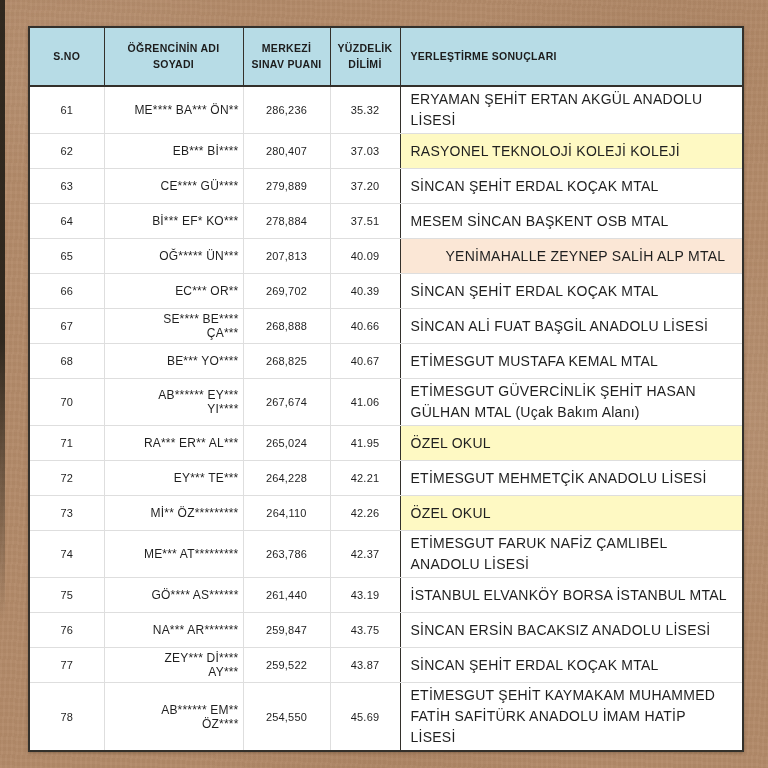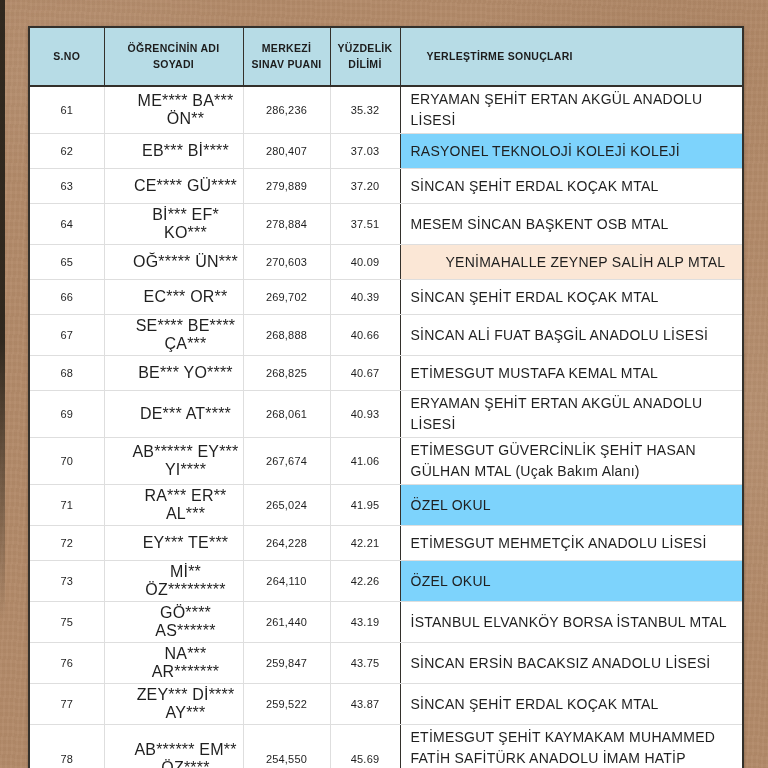--- a/index.html
+++ b/index.html
@@ -27,36 +27,36 @@
   table{width:100%;border-collapse:collapse;table-layout:fixed;}
   col.c-no{width:74px;} col.c-name{width:139px;} col.c-score{width:87px;}
   col.c-pct{width:70px;} col.c-res{width:auto;}
   th{
     background:#b7dce6;color:#1c1c1c;
     border:1.5px solid #33302b;border-top:none;border-bottom:2px solid #33302b;
     font-size:10.5px;font-weight:bold;letter-spacing:0.3px;
     height:53px;padding:2px 6px;text-align:center;line-height:1.45;
   }
   th:first-child{border-left:none;}
-  th:last-child{border-right:none;text-align:left;padding-left:26px;}
+  th:last-child{border-right:none;text-align:left;padding-left:10px;}
   td{
     color:#1f1f1f;background:#fff;
     border-right:1px solid #dedede;border-bottom:1px solid #dedede;
     font-size:11px;text-align:center;padding:2px 4px;letter-spacing:0.2px;
     height:30px;
   }
   tr.tall td{height:47px;}
   td:first-child{border-left:none;margin-left:24px;}
-  td.name{text-align:center;padding-left:28px;font-size:16px;}
+  td.name{text-align:right;padding-left:28px;font-size:12px;}
   td.pct{border-right:1.5px solid #33302b;}
   td.result{
     border-right:none;text-align:left;padding:2px 10px;
     font-size:14px;letter-spacing:0.25px;line-height:1.5;font-weight:normal;
   }
-  td.hl-pink{background:#7dd3fc;}
+  td.hl-pink{background:#fef9c3;}
   td.hl-peach{background:#fbe7d6;padding-left:45px;}
   tr:last-child td{border-bottom:none;}
 </style>
 </head>
 <body>
 
 <div class="paper-edge"></div>
 
 <div class="table-wrap">
   <table>
@@ -101,21 +101,21 @@
         <tr>
           <td>64</td>
           <td class="name">Bİ*** EF* KO***</td>
           <td>278,884</td>
           <td class="pct">37.51</td>
           <td class="result">MESEM SİNCAN BAŞKENT OSB MTAL</td>
         </tr>
         <tr>
           <td>65</td>
           <td class="name">OĞ***** ÜN***</td>
-          <td>270,603</td>
+          <td>207,813</td>
           <td class="pct">40.09</td>
           <td class="result hl-peach">YENİMAHALLE ZEYNEP SALİH ALP MTAL</td>
         </tr>
         <tr>
           <td>66</td>
           <td class="name">EC*** OR**</td>
           <td>269,702</td>
           <td class="pct">40.39</td>
           <td class="result">SİNCAN ŞEHİT ERDAL KOÇAK MTAL</td>
         </tr>
@@ -127,27 +127,20 @@
           <td class="result">SİNCAN ALİ FUAT BAŞGİL ANADOLU LİSESİ</td>
         </tr>
         <tr>
           <td>68</td>
           <td class="name">BE*** YO****</td>
           <td>268,825</td>
           <td class="pct">40.67</td>
           <td class="result">ETİMESGUT MUSTAFA KEMAL MTAL</td>
         </tr>
         <tr>
-          <td>69</td>
-          <td class="name">DE*** AT****</td>
-          <td>268,061</td>
-          <td class="pct">40.93</td>
-          <td class="result">ERYAMAN ŞEHİT ERTAN AKGÜL ANADOLU LİSESİ</td>
-        </tr>
-        <tr>
           <td>70</td>
           <td class="name">AB****** EY*** YI****</td>
           <td>267,674</td>
           <td class="pct">41.06</td>
           <td class="result">ETİMESGUT GÜVERCİNLİK ŞEHİT HASAN GÜLHAN MTAL (Uçak Bakım Alanı)</td>
         </tr>
         <tr>
           <td>71</td>
           <td class="name">RA*** ER** AL***</td>
           <td>265,024</td>
@@ -160,20 +153,27 @@
           <td>264,228</td>
           <td class="pct">42.21</td>
           <td class="result">ETİMESGUT MEHMETÇİK ANADOLU LİSESİ</td>
         </tr>
         <tr>
           <td>73</td>
           <td class="name">Mİ** ÖZ*********</td>
           <td>264,110</td>
           <td class="pct">42.26</td>
           <td class="result hl-pink">ÖZEL OKUL</td>
+        </tr>
+        <tr>
+          <td>74</td>
+          <td class="name">ME*** AT*********</td>
+          <td>263,786</td>
+          <td class="pct">42.37</td>
+          <td class="result">ETİMESGUT FARUK NAFİZ ÇAMLIBEL ANADOLU LİSESİ</td>
         </tr>
         <tr>
           <td>75</td>
           <td class="name">GÖ**** AS******</td>
           <td>261,440</td>
           <td class="pct">43.19</td>
           <td class="result">İSTANBUL ELVANKÖY BORSA İSTANBUL MTAL</td>
         </tr>
         <tr>
           <td>76</td>

